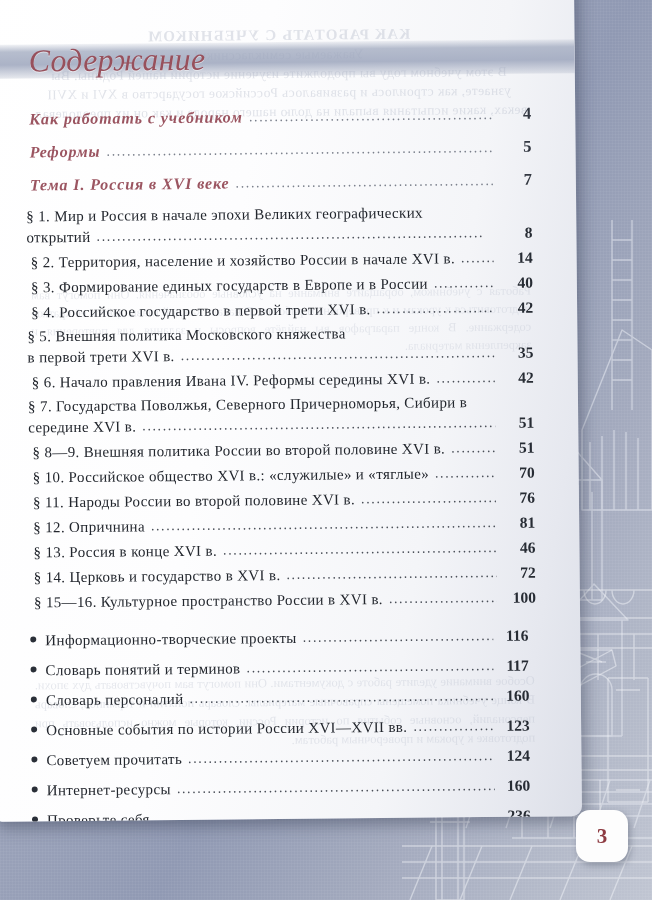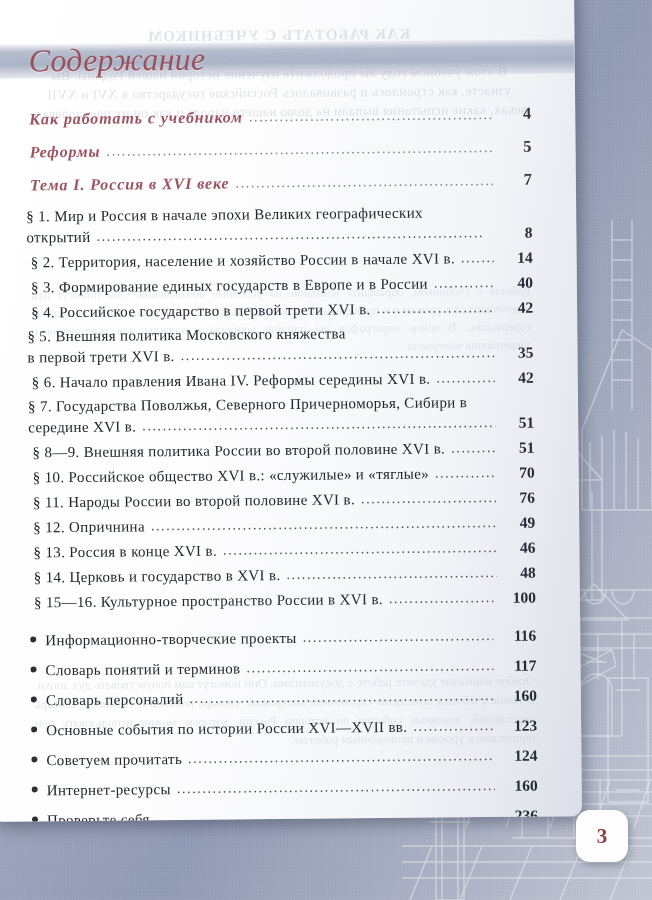--- a/index.html
+++ b/index.html
@@ -244,20 +244,21 @@
     margin-left: -4px;
     flex: 0 0 auto;
     position: relative;
     top: -3px;
   }
   .grp-bullets .toc-page {
     font-size: 15.5px;
     font-weight: bold;
     color: #272c34;
     flex-basis: 38px;
+    text-align: center;
   }
 
   
   .folio {
     position: absolute;
     right: 24px;
     bottom: 38px;
     width: 52px;
     height: 52px;
     background: #fdfdfd;
@@ -463,37 +464,37 @@
           <span class="toc-label">§ 11. Народы России во второй половине XVI в.</span>
           <span class="leader">............................................................................</span>
           <span class="toc-page">76</span>
         </div>
       </div>
 
       <div class="toc-entry">
         <div class="toc-row">
           <span class="toc-label">§ 12. Опричнина</span>
           <span class="leader">............................................................................</span>
-          <span class="toc-page">49</span>
+          <span class="toc-page">81</span>
         </div>
       </div>
 
       <div class="toc-entry">
         <div class="toc-row">
           <span class="toc-label">§ 13. Россия в конце XVI в.</span>
           <span class="leader">............................................................................</span>
           <span class="toc-page">46</span>
         </div>
       </div>
 
       <div class="toc-entry">
         <div class="toc-row">
           <span class="toc-label">§ 14. Церковь и государство в XVI в.</span>
           <span class="leader">............................................................................</span>
-          <span class="toc-page">48</span>
+          <span class="toc-page">72</span>
         </div>
       </div>
 
       <div class="toc-entry">
         <div class="toc-row">
           <span class="toc-label">§ 15—16. Культурное пространство России в XVI в.</span>
           <span class="leader">............................................................................</span>
           <span class="toc-page">100</span>
         </div>
       </div>

